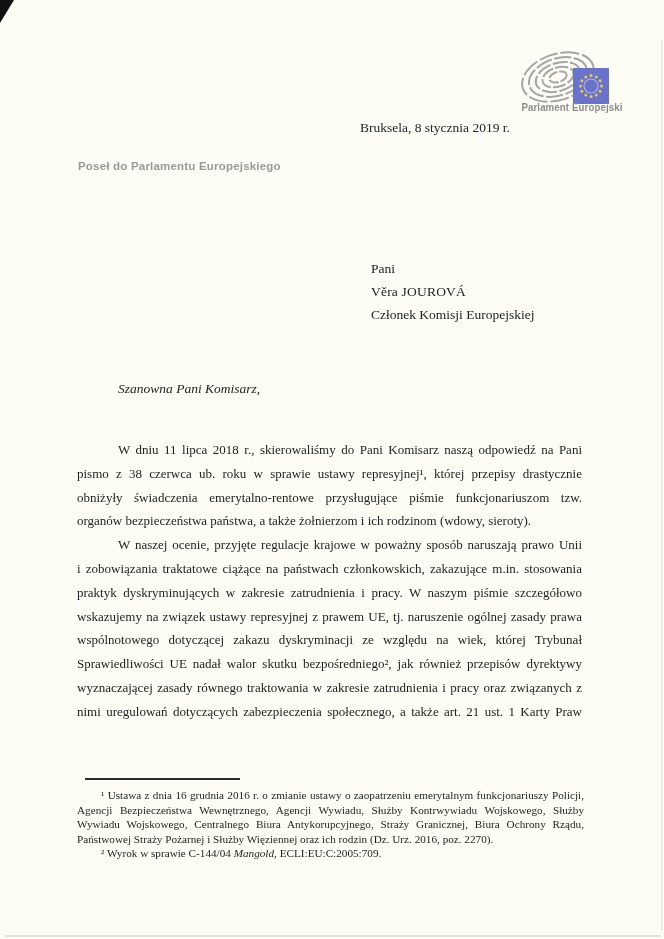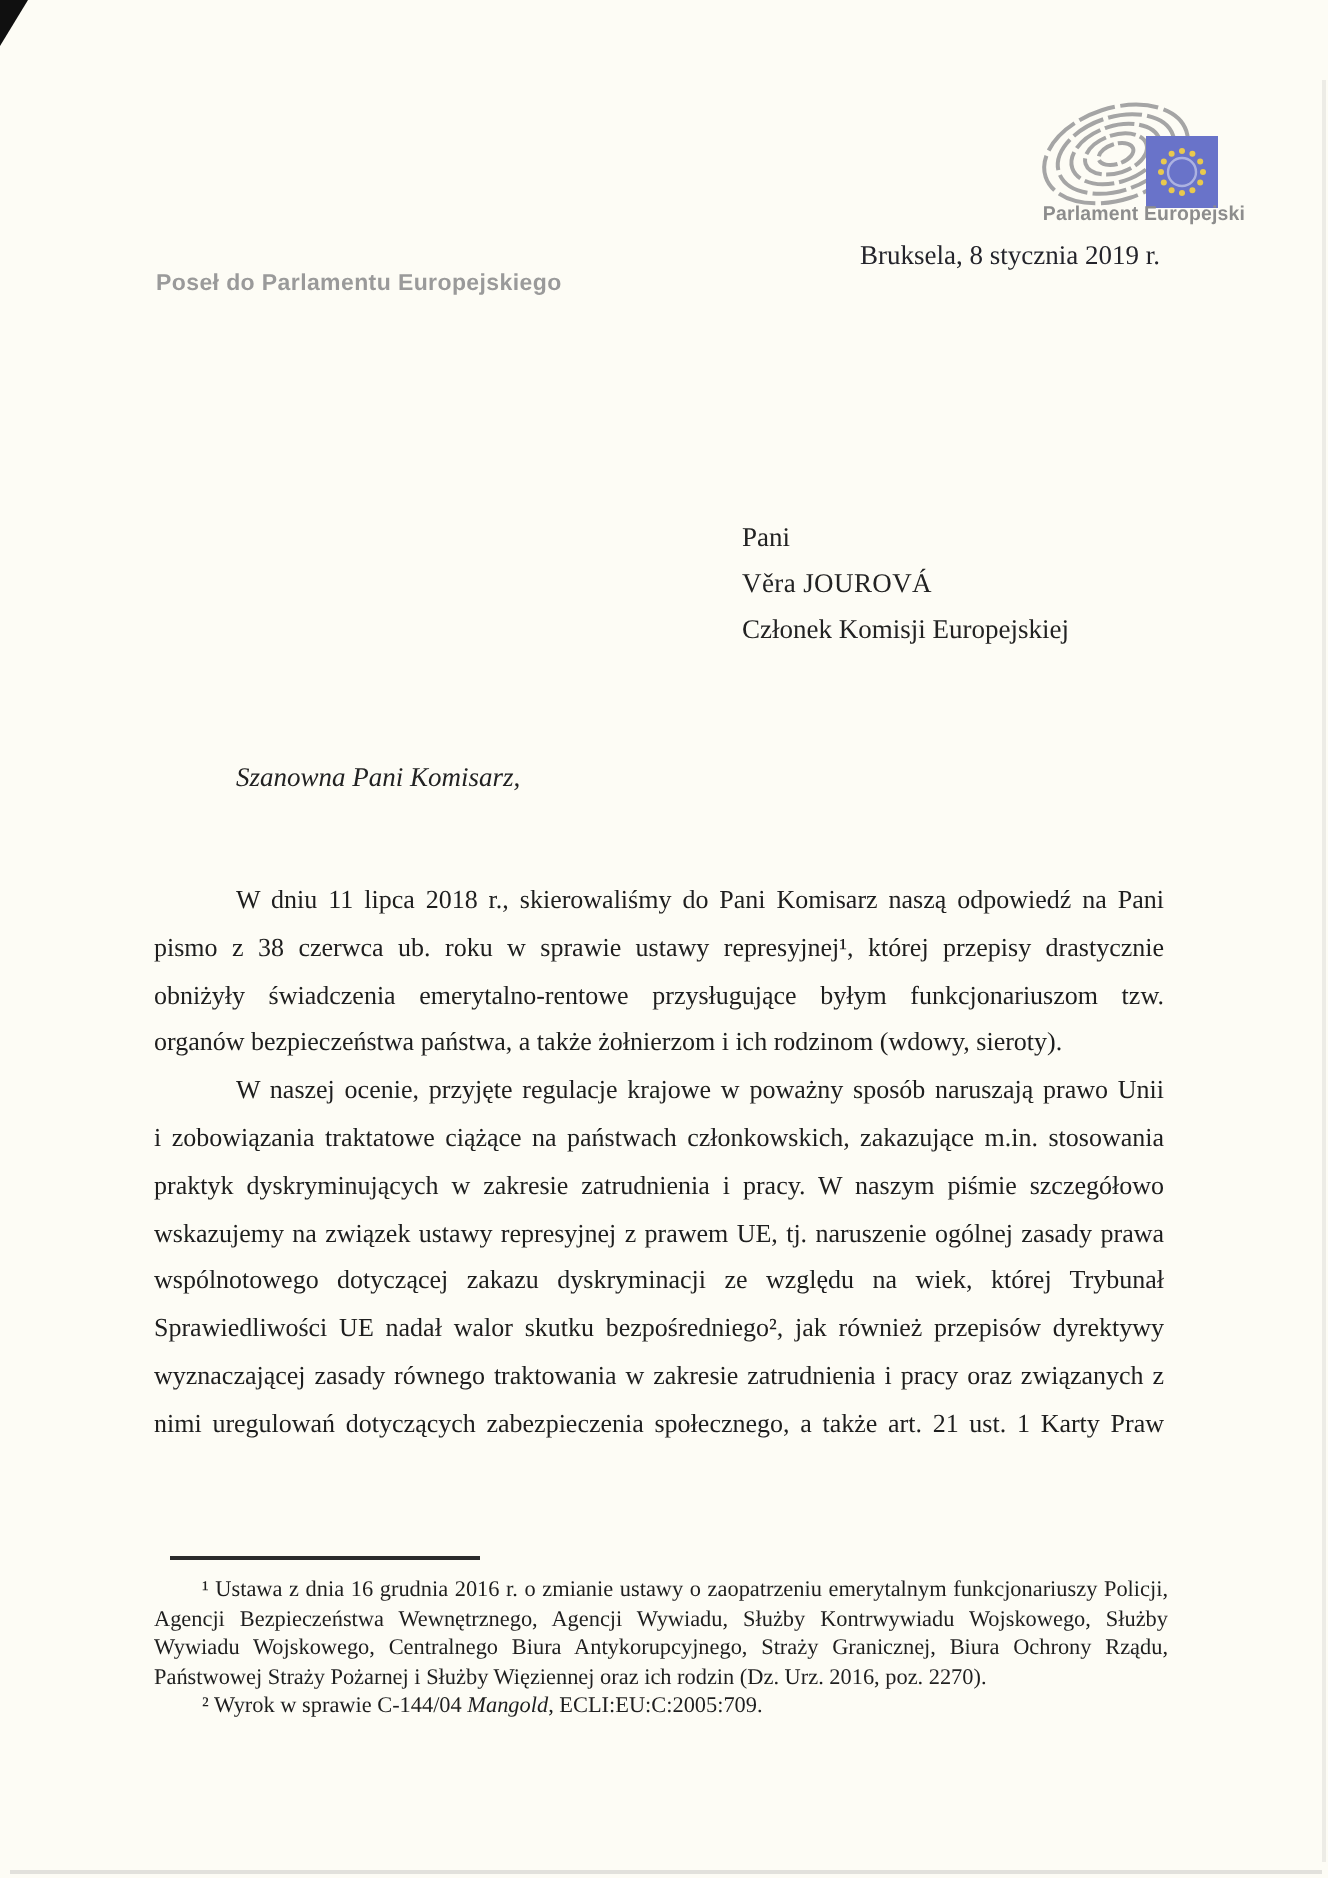--- a/index.html
+++ b/index.html
@@ -31,24 +31,24 @@
   .logo-caption{
     margin-top:-5px;
     font-family:"Liberation Sans", sans-serif;
     font-size:10px;font-weight:700;color:#8d8d8d;
     text-align:center;letter-spacing:.1px;
     transform:scaleX(.97);transform-origin:center;
     white-space:nowrap;
   }
   .date-line{
     position:absolute;left:360px;top:120px;width:220px;
-    font-size:13.5px;text-align:right;color:#24242b;
+    font-size:13.5px;text-align:left;color:#24242b;
   }
   .sender-role{
-    position:absolute;left:78px;top:136px;
+    position:absolute;left:78px;top:160px;
     font-family:"Liberation Sans", sans-serif;
     font-size:11.5px;font-weight:600;color:#9a9a9a;
     letter-spacing:.2px;
   }
   .sender-names{position:absolute;left:78px;top:166px;}
   .sender-name{
     font-size:14px;font-weight:700;color:#1d1d1d;
     line-height:22px;letter-spacing:.3px;white-space:nowrap;
   }
   .recipient{position:absolute;left:371px;top:257px;font-size:13.5px;line-height:23px;}
@@ -126,21 +126,21 @@
     <div>Pani</div>
     <div class="bold">Věra JOUROVÁ</div>
     <div>Członek Komisji Europejskiej</div>
   </div>
 
   <div class="salutation">Szanowna Pani Komisarz,</div>
 
   <div class="letter-body">
       <div class="bline indent">W dniu 11 lipca 2018 r., skierowaliśmy do Pani Komisarz naszą odpowiedź na Pani</div>
       <div class="bline">pismo z 38 czerwca ub. roku w sprawie ustawy represyjnej¹, której przepisy drastycznie</div>
-      <div class="bline">obniżyły świadczenia emerytalno-rentowe przysługujące byłym funkcjonariuszom tzw.</div>
+      <div class="bline">obniżyły świadczenia emerytalno-rentowe przysługujące piśmie funkcjonariuszom tzw.</div>
       <div class="bline lastline">organów bezpieczeństwa państwa, a także żołnierzom i ich rodzinom (wdowy, sieroty).</div>
       <div class="bline indent">W naszej ocenie, przyjęte regulacje krajowe w poważny sposób naruszają prawo Unii</div>
       <div class="bline">i zobowiązania traktatowe ciążące na państwach członkowskich, zakazujące m.in. stosowania</div>
       <div class="bline">praktyk dyskryminujących w zakresie zatrudnienia i pracy. W naszym piśmie szczegółowo</div>
       <div class="bline">wskazujemy na związek ustawy represyjnej z prawem UE, tj. naruszenie ogólnej zasady prawa</div>
       <div class="bline">wspólnotowego dotyczącej zakazu dyskryminacji ze względu na wiek, której Trybunał</div>
       <div class="bline">Sprawiedliwości UE nadał walor skutku bezpośredniego², jak również przepisów dyrektywy</div>
       <div class="bline">wyznaczającej zasady równego traktowania w zakresie zatrudnienia i pracy oraz związanych z</div>
       <div class="bline">nimi uregulowań dotyczących zabezpieczenia społecznego, a także art. 21 ust. 1 Karty Praw</div>
     </div>

